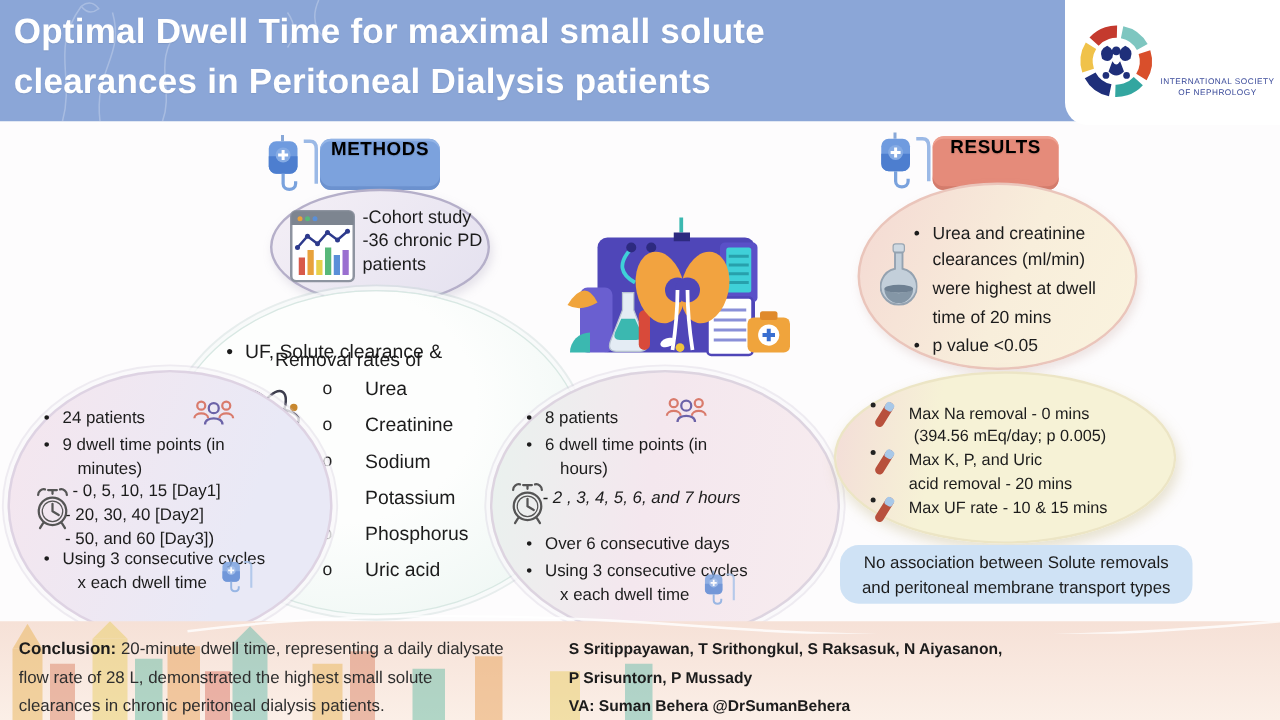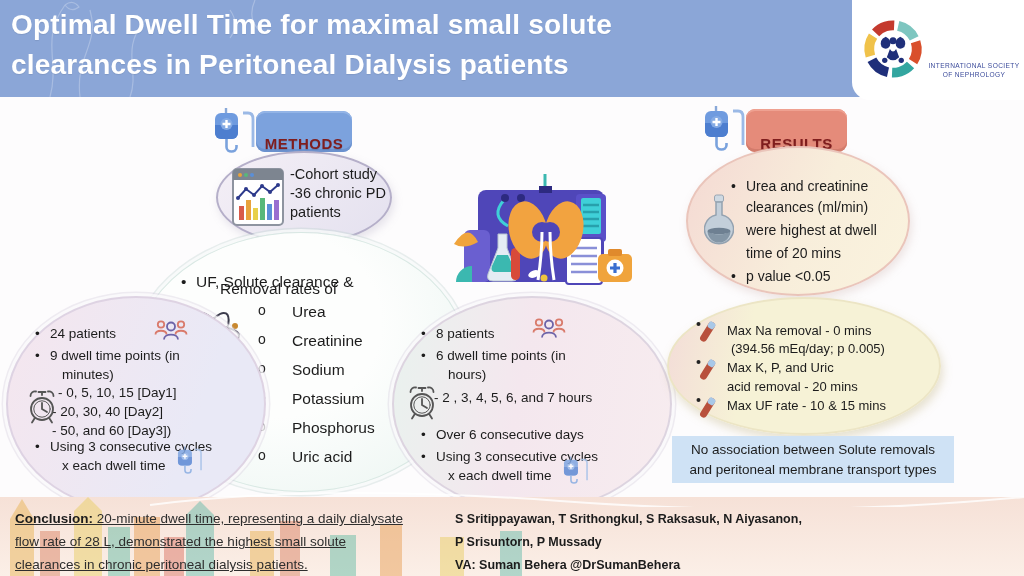--- a/index.html
+++ b/index.html
@@ -11,22 +11,22 @@
          line-height:40px;letter-spacing:.2px;text-shadow:0 1px 1px rgba(0,0,0,.08);}
   .hdr-deco{position:absolute;left:20px;top:0;opacity:.25;}
   .isn-box{position:absolute;right:0;top:0;width:172px;height:100px;background:#fff;
            border-bottom-left-radius:18px;z-index:3;}
   .isn-acro{position:absolute;left:76px;top:6px;font-size:46px;font-weight:700;color:#1f2f7a;letter-spacing:1px;}
   .isn-sub{position:absolute;left:74px;top:62px;font-size:6.6px;color:#3a4a9a;letter-spacing:.4px;line-height:8.5px;width:96px;text-align:center;}
   
   .t{position:absolute;font-size:13.5px;line-height:18px;white-space:nowrap;}
   .bullet::before{content:"\2022";position:absolute;left:-15px;}
   
-  .pill{position:absolute;border-radius:9px;color:#7f1d1d;font-weight:700;font-size:15px;
-        letter-spacing:.5px;display:flex;align-items:flex-end;justify-content:center;
+  .pill{position:absolute;border-radius:9px;color:#000000;font-weight:700;font-size:15px;
+        letter-spacing:.5px;display:flex;align-items:flex-start;justify-content:center;
         text-shadow:0 1px 1px rgba(0,0,0,.15);}
   .pill.methods{left:256px;top:111px;width:96px;height:41px;background:#7ca2dd;
         box-shadow:inset 0 -3px 0 #6c92cf, inset 0 2px 0 #93b4e6;}
   .pill.results{left:746px;top:109px;width:101px;height:43px;background:#e58b7a;
         box-shadow:inset 0 -3px 0 #d47c6c, inset 0 2px 0 #efa191;}
   
   .ell{position:absolute;border-radius:50%;}
   .cohort-ell{left:216px;top:151px;width:172px;height:89px;
       background:linear-gradient(135deg,#f4eff6,#e4e1ef);border:2px solid #b5afc9;
       box-shadow:2px 4px 8px rgba(160,150,180,.25);}
@@ -45,27 +45,27 @@
   .res2-ell{left:667px;top:297px;width:270px;height:134px;
       background:linear-gradient(100deg,#f3dcd8 0%,#f6f2d6 30%,#f6f2d6 100%);
       border:2px solid #ece5c5;box-shadow:2px 5px 10px rgba(190,175,120,.35);}
   
   .solutes{position:absolute;left:122px;top:70px;list-style:none;margin:0;padding:0;}
   .solutes li{position:relative;height:29px;padding-left:36px;font-size:15.5px;}
   .solutes li::before{content:"o";position:absolute;left:2px;top:-1px;font-size:14px;color:#222;}
   .cent-head{position:absolute;font-size:15.5px;line-height:21px;white-space:nowrap;}
   
   .note-box{position:absolute;left:672px;top:436px;width:282px;height:47px;background:#cfe2f5;
-      text-align:center;font-size:13.5px;line-height:20px;padding-top:4px;box-sizing:border-box;}
+      text-align:center;font-size:13.5px;line-height:20px;padding-top:4px;box-sizing:border-box;border-radius:15px;}
   
   .footer{position:absolute;left:0;top:497px;width:1024px;height:79px;
       background:linear-gradient(180deg,#f6e1d7,#fbefe7);}
   .footer .swoosh{position:absolute;left:0;top:-8px;}
   .skyline{position:absolute;left:0;bottom:0;opacity:.45;}
-  .conclusion{position:absolute;left:15px;top:10px;width:392px;font-size:13.5px;line-height:23px;color:#2e2e2e;margin:0;text-decoration:underline;}
+  .conclusion{position:absolute;left:15px;top:10px;width:392px;font-size:13.5px;line-height:23px;color:#2e2e2e;margin:0;}
   .conclusion b{color:#1c1c1c;}
   .authors{position:absolute;left:455px;top:11px;font-size:12.5px;line-height:23px;font-weight:600;color:#1c1c1c;}
   .icon{position:absolute;}
 </style>
 </head>
 <body>
 
 <div class="slide">
 
   <div class="header">
@@ -231,21 +231,21 @@
         </g>
         <g stroke="#6c63a8">
           <circle cx="17" cy="8.5" r="4"></circle>
             <path d="M10 21.5 c0 -6.5 14 -6.5 14 0"></path>
         </g>
       </g>
     </svg>
     <div class="t bullet" style="left:42px;top:27px;">8 patients</div>
     <div class="t bullet" style="left:42px;top:49px;">6 dwell time points (in</div>
     <div class="t" style="left:54px;top:68px;">hours)</div>
-    <div class="t" style="left:40px;top:91px;">- 2 , 3, 4, 5, 6, and 7 hours</div>
+    <div class="t" style="left:40px;top:91px;font-style:italic;">- 2 , 3, 4, 5, 6, and 7 hours</div>
     <div class="t bullet" style="left:42px;top:128px;">Over 6 consecutive days</div>
     <div class="t bullet" style="left:42px;top:150px;">Using 3 consecutive cycles</div>
     <div class="t" style="left:54px;top:169px;">x each dwell time</div>
     <svg class="icon" style="left:12px;top:86px;" width="32" height="38" viewBox="0 0 32 38">
       <g fill="none" stroke="#555" stroke-width="1.8" stroke-linecap="round">
         <circle cx="16" cy="21" r="11"></circle>
           <circle cx="16" cy="21" r="8.2" stroke-width="1"></circle>
         <path d="M16 21 V15 M16 21 L21 24"></path>
         <path d="M16 7 V4 M12.5 4 h7"></path>
         <path d="M4.5 8 a4.5 4.5 0 0 1 5.5 -4.5 M27.5 8 a4.5 4.5 0 0 0 -5.5 -4.5"></path>

